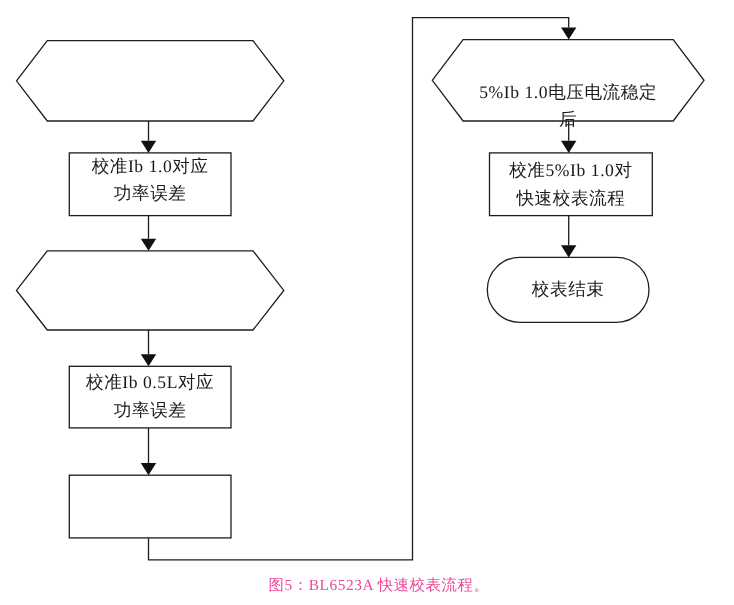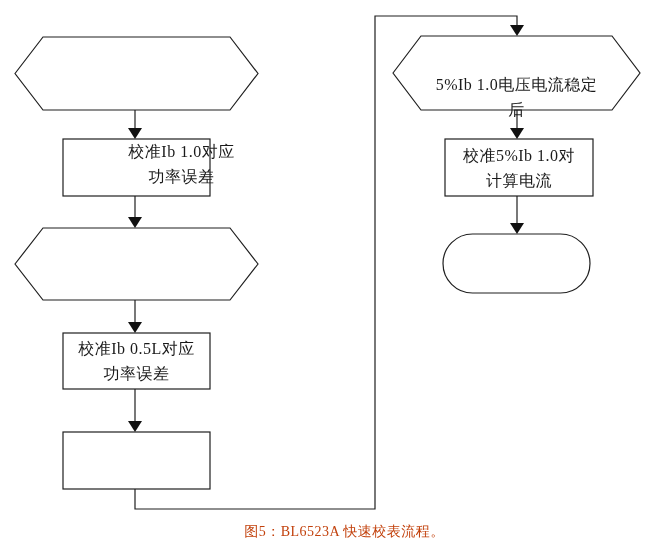--- a/index.html
+++ b/index.html
@@ -33,21 +33,21 @@
     letter-spacing: 0.5px;
     pointer-events: none;
   }
   .caption {
     position: absolute;
     left: 22px;
     top: 523px;
     width: 645px;
     text-align: center;
     font-size: 14px;
-    color: #c2410c;
+    color: #ec4899;
     letter-spacing: 0.5px;
   }
 </style>
 </head>
 <body>
 
 <div class="canvas">
 
   <svg width="667" height="550" viewBox="0 0 667 550">
     <g fill="none" stroke="#1f1f1f" stroke-width="1.2">
@@ -76,30 +76,31 @@
       <polygon points="128,217 142,217 135,228"></polygon>
       <polygon points="128,322 142,322 135,333"></polygon>
       <polygon points="128,421 142,421 135,432"></polygon>
       <polygon points="510,128 524,128 517,139"></polygon>
       <polygon points="510,223 524,223 517,234"></polygon>
       <polygon points="510,25 524,25 517,36"></polygon>
     </g>
   </svg>
 
 
-  <div class="node-label" style="left:63px;  top:139px; width:147px; height:49px;margin-left:45px;">校准Ib 1.0对应
+  <div class="node-label" style="left:63px;  top:139px; width:147px; height:49px;">校准Ib 1.0对应
 功率误差</div>
 
 
   <div class="node-label" style="left:63px;  top:333px; width:147px; height:56px;border-radius:14px;">校准Ib 0.5L对应
 功率误差</div>
 
 
   <div class="node-label" style="left:393px; top:36px;  width:247px; height:74px;margin-top:24px;">5%Ib 1.0电压电流稳定
 后</div>
 
   <div class="node-label" style="left:445px; top:139px; width:148px; height:57px;">校准5%Ib 1.0对
-计算电流</div>
+快速校表流程</div>
 
+  <div class="node-label" style="left:443px; top:234px; width:147px; height:59px;">校表结束</div>
 
   <div class="caption">图5：BL6523A 快速校表流程。</div>
 
 </div>
 
 </body></html>

